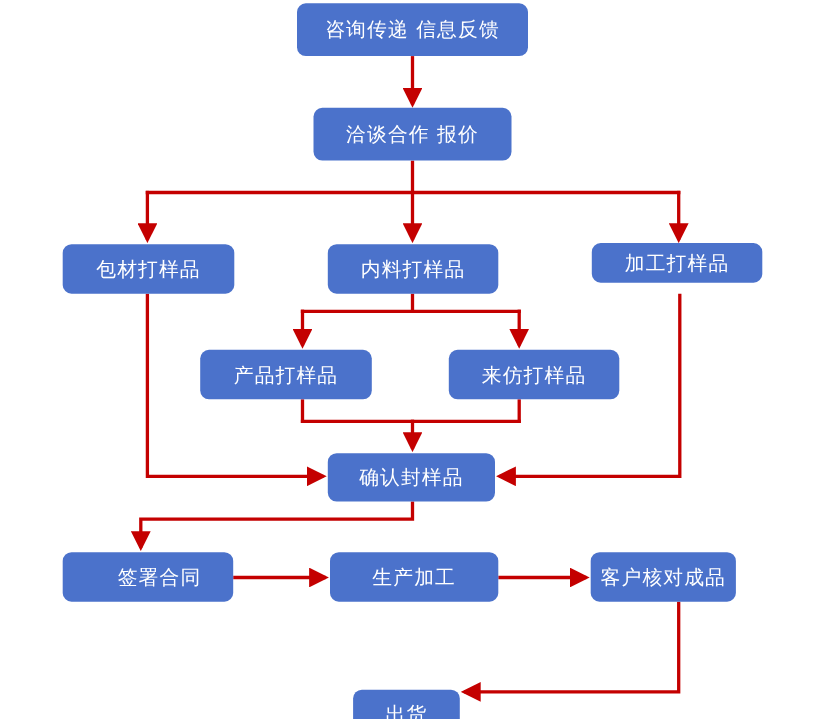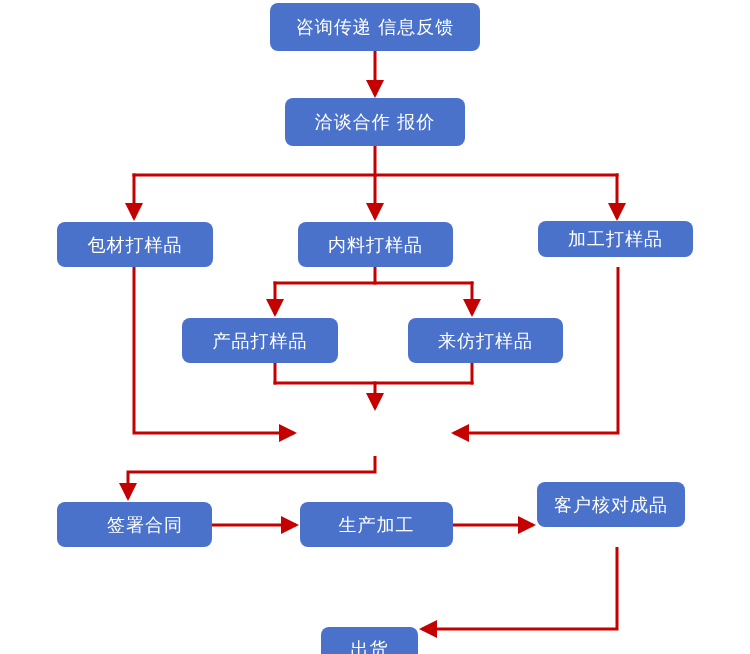--- a/index.html
+++ b/index.html
@@ -83,22 +83,23 @@
   <div class="node" style="left:57px;  top:222px; width:156px; height:45px;">包材打样品</div>
 
   <div class="node" style="left:298px; top:222px; width:155px; height:45px;">内料打样品</div>
 
   <div class="node" style="left:538px; top:221px; width:155px; height:36px;">加工打样品</div>
 
   <div class="node" style="left:182px; top:318px; width:156px; height:45px;">产品打样品</div>
 
   <div class="node" style="left:408px; top:318px; width:155px; height:45px;">来仿打样品</div>
 
+  <div class="node" style="left:298px; top:412px; width:152px; height:44px;">确认封样品</div>
 
   <div class="node" style="left:57px;  top:502px; width:155px; height:45px;padding-left:21px;">签署合同</div>
 
   <div class="node" style="left:300px; top:502px; width:153px; height:45px;">生产加工</div>
 
-  <div class="node" style="left:537px; top:482px; width:148px; height:45px;">客户核对成品</div>
+  <div class="node" style="left:537px; top:502px; width:132px; height:45px;">客户核对成品</div>
 
   <div class="node" style="left:321px; top:607px; width:97px;  height:43px;margin-top:20px;">出货</div>
 
 </div>
 
 </body></html>

